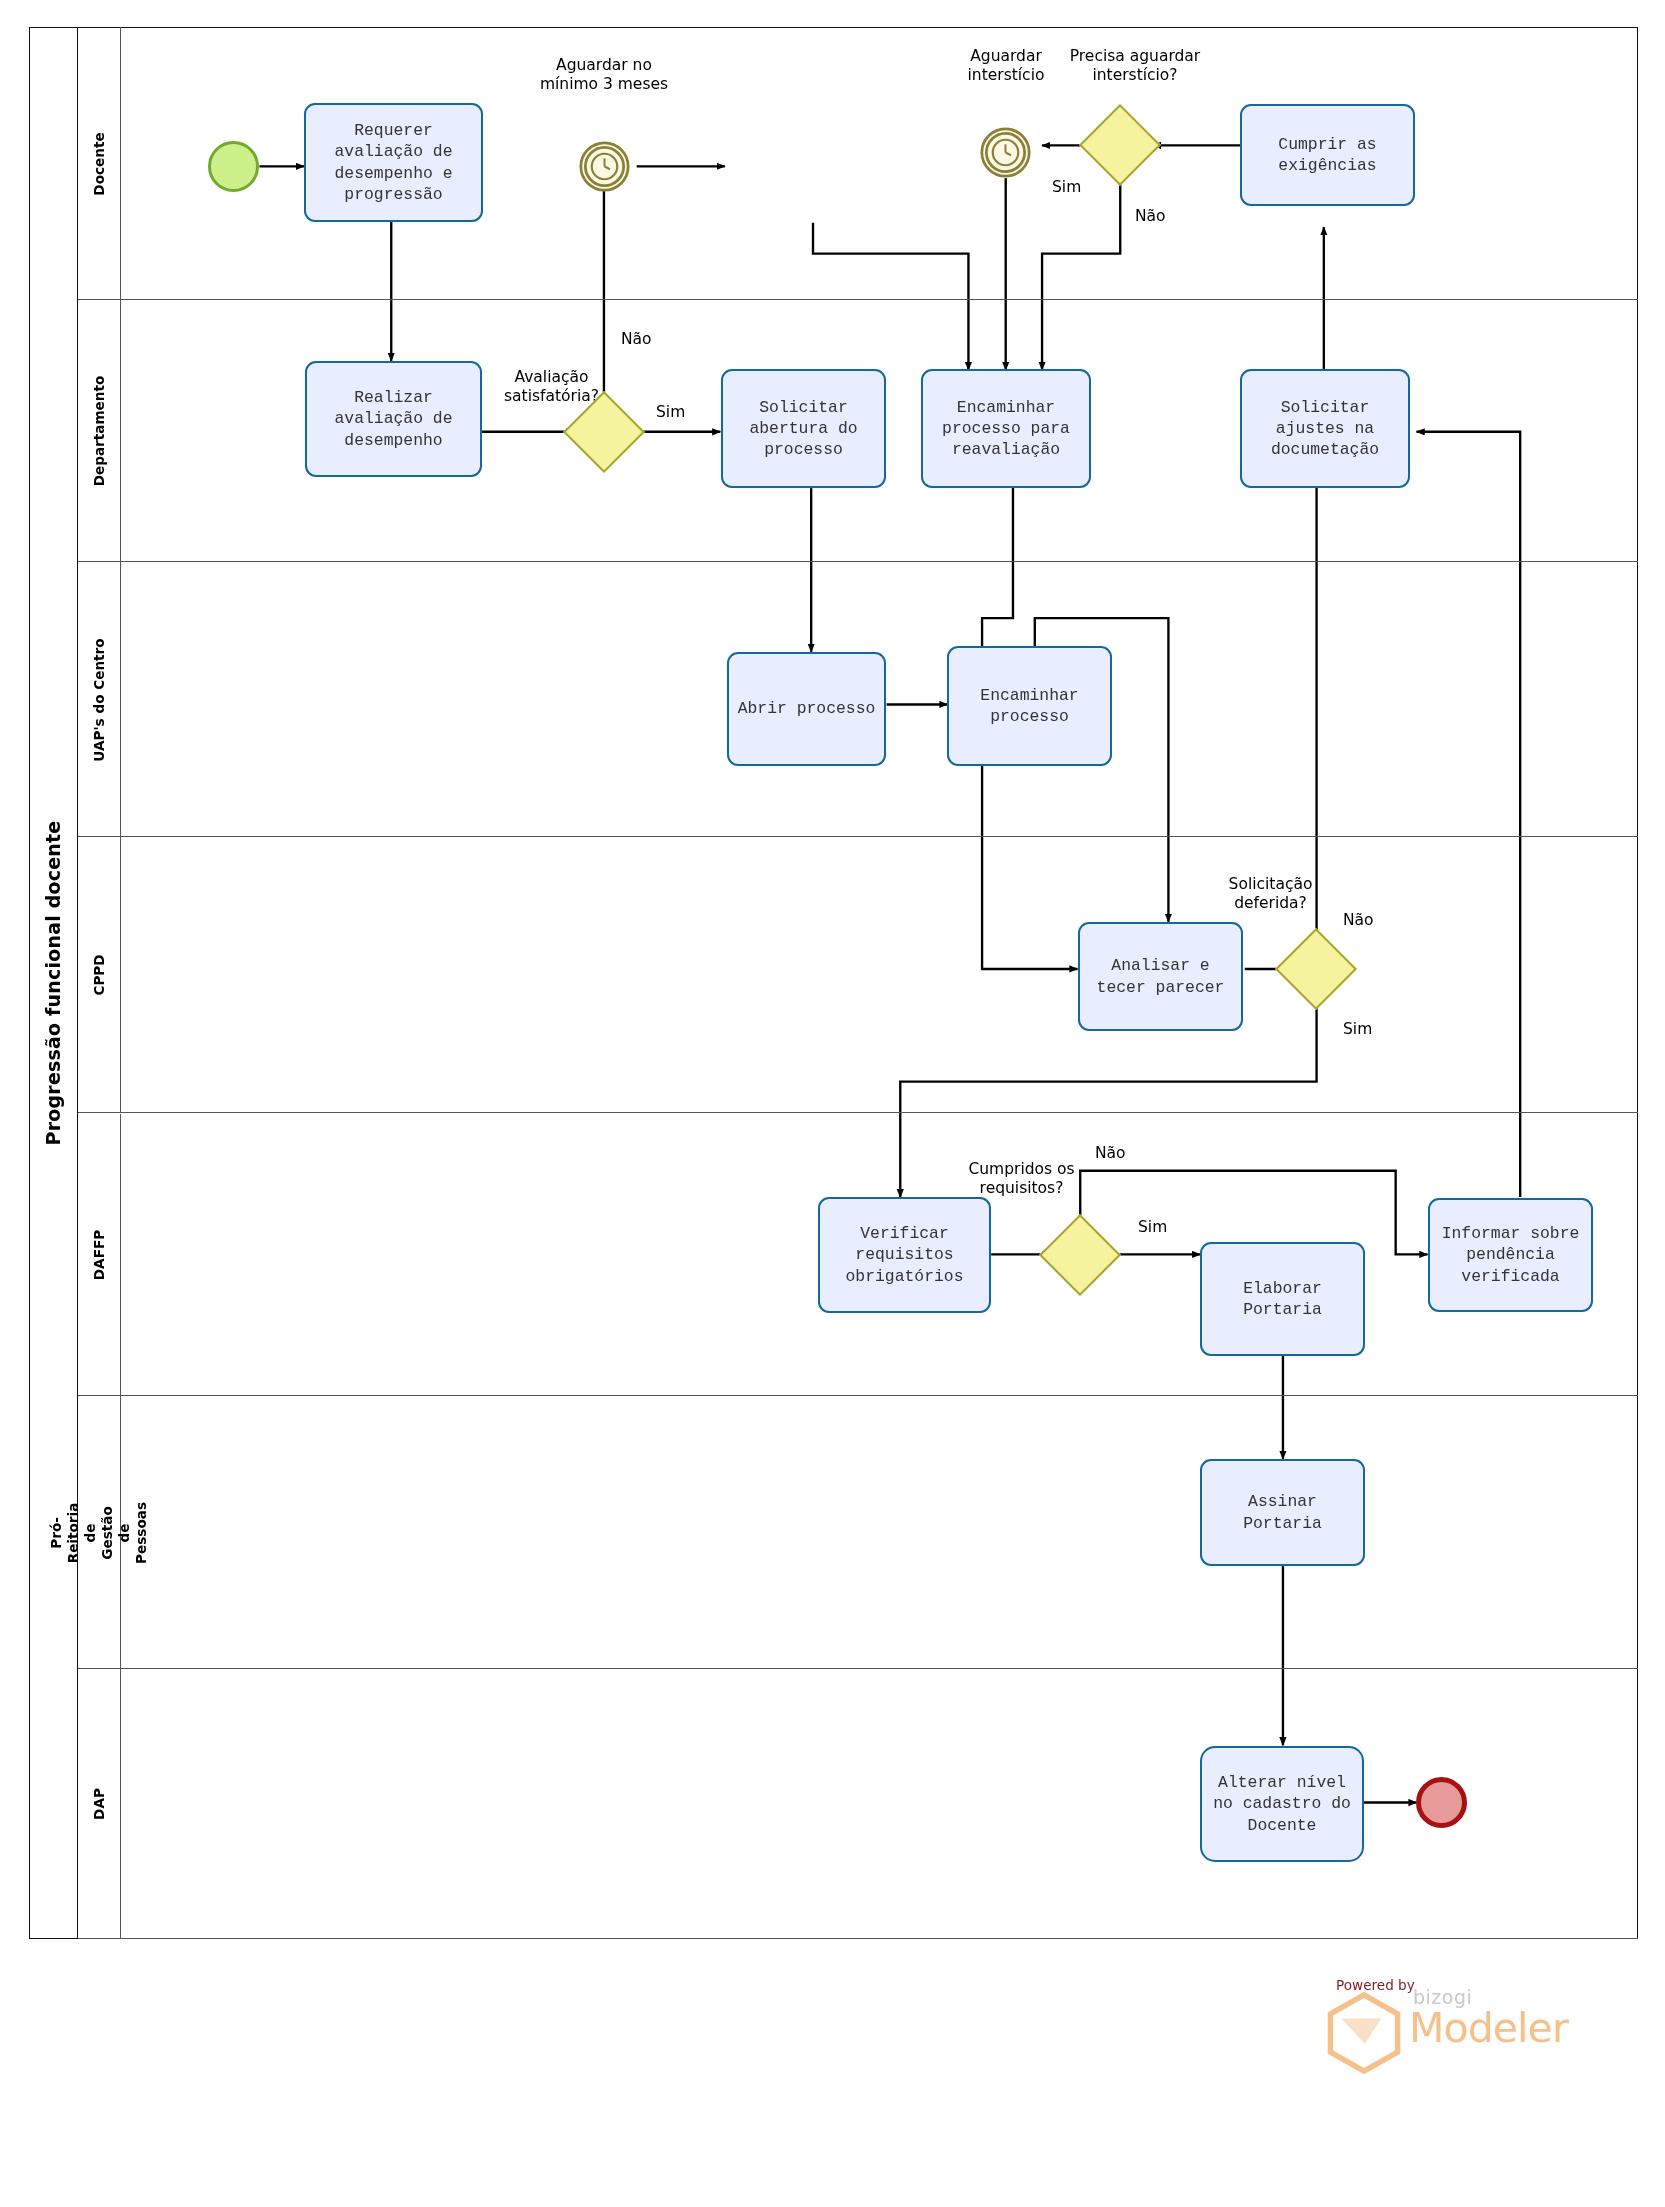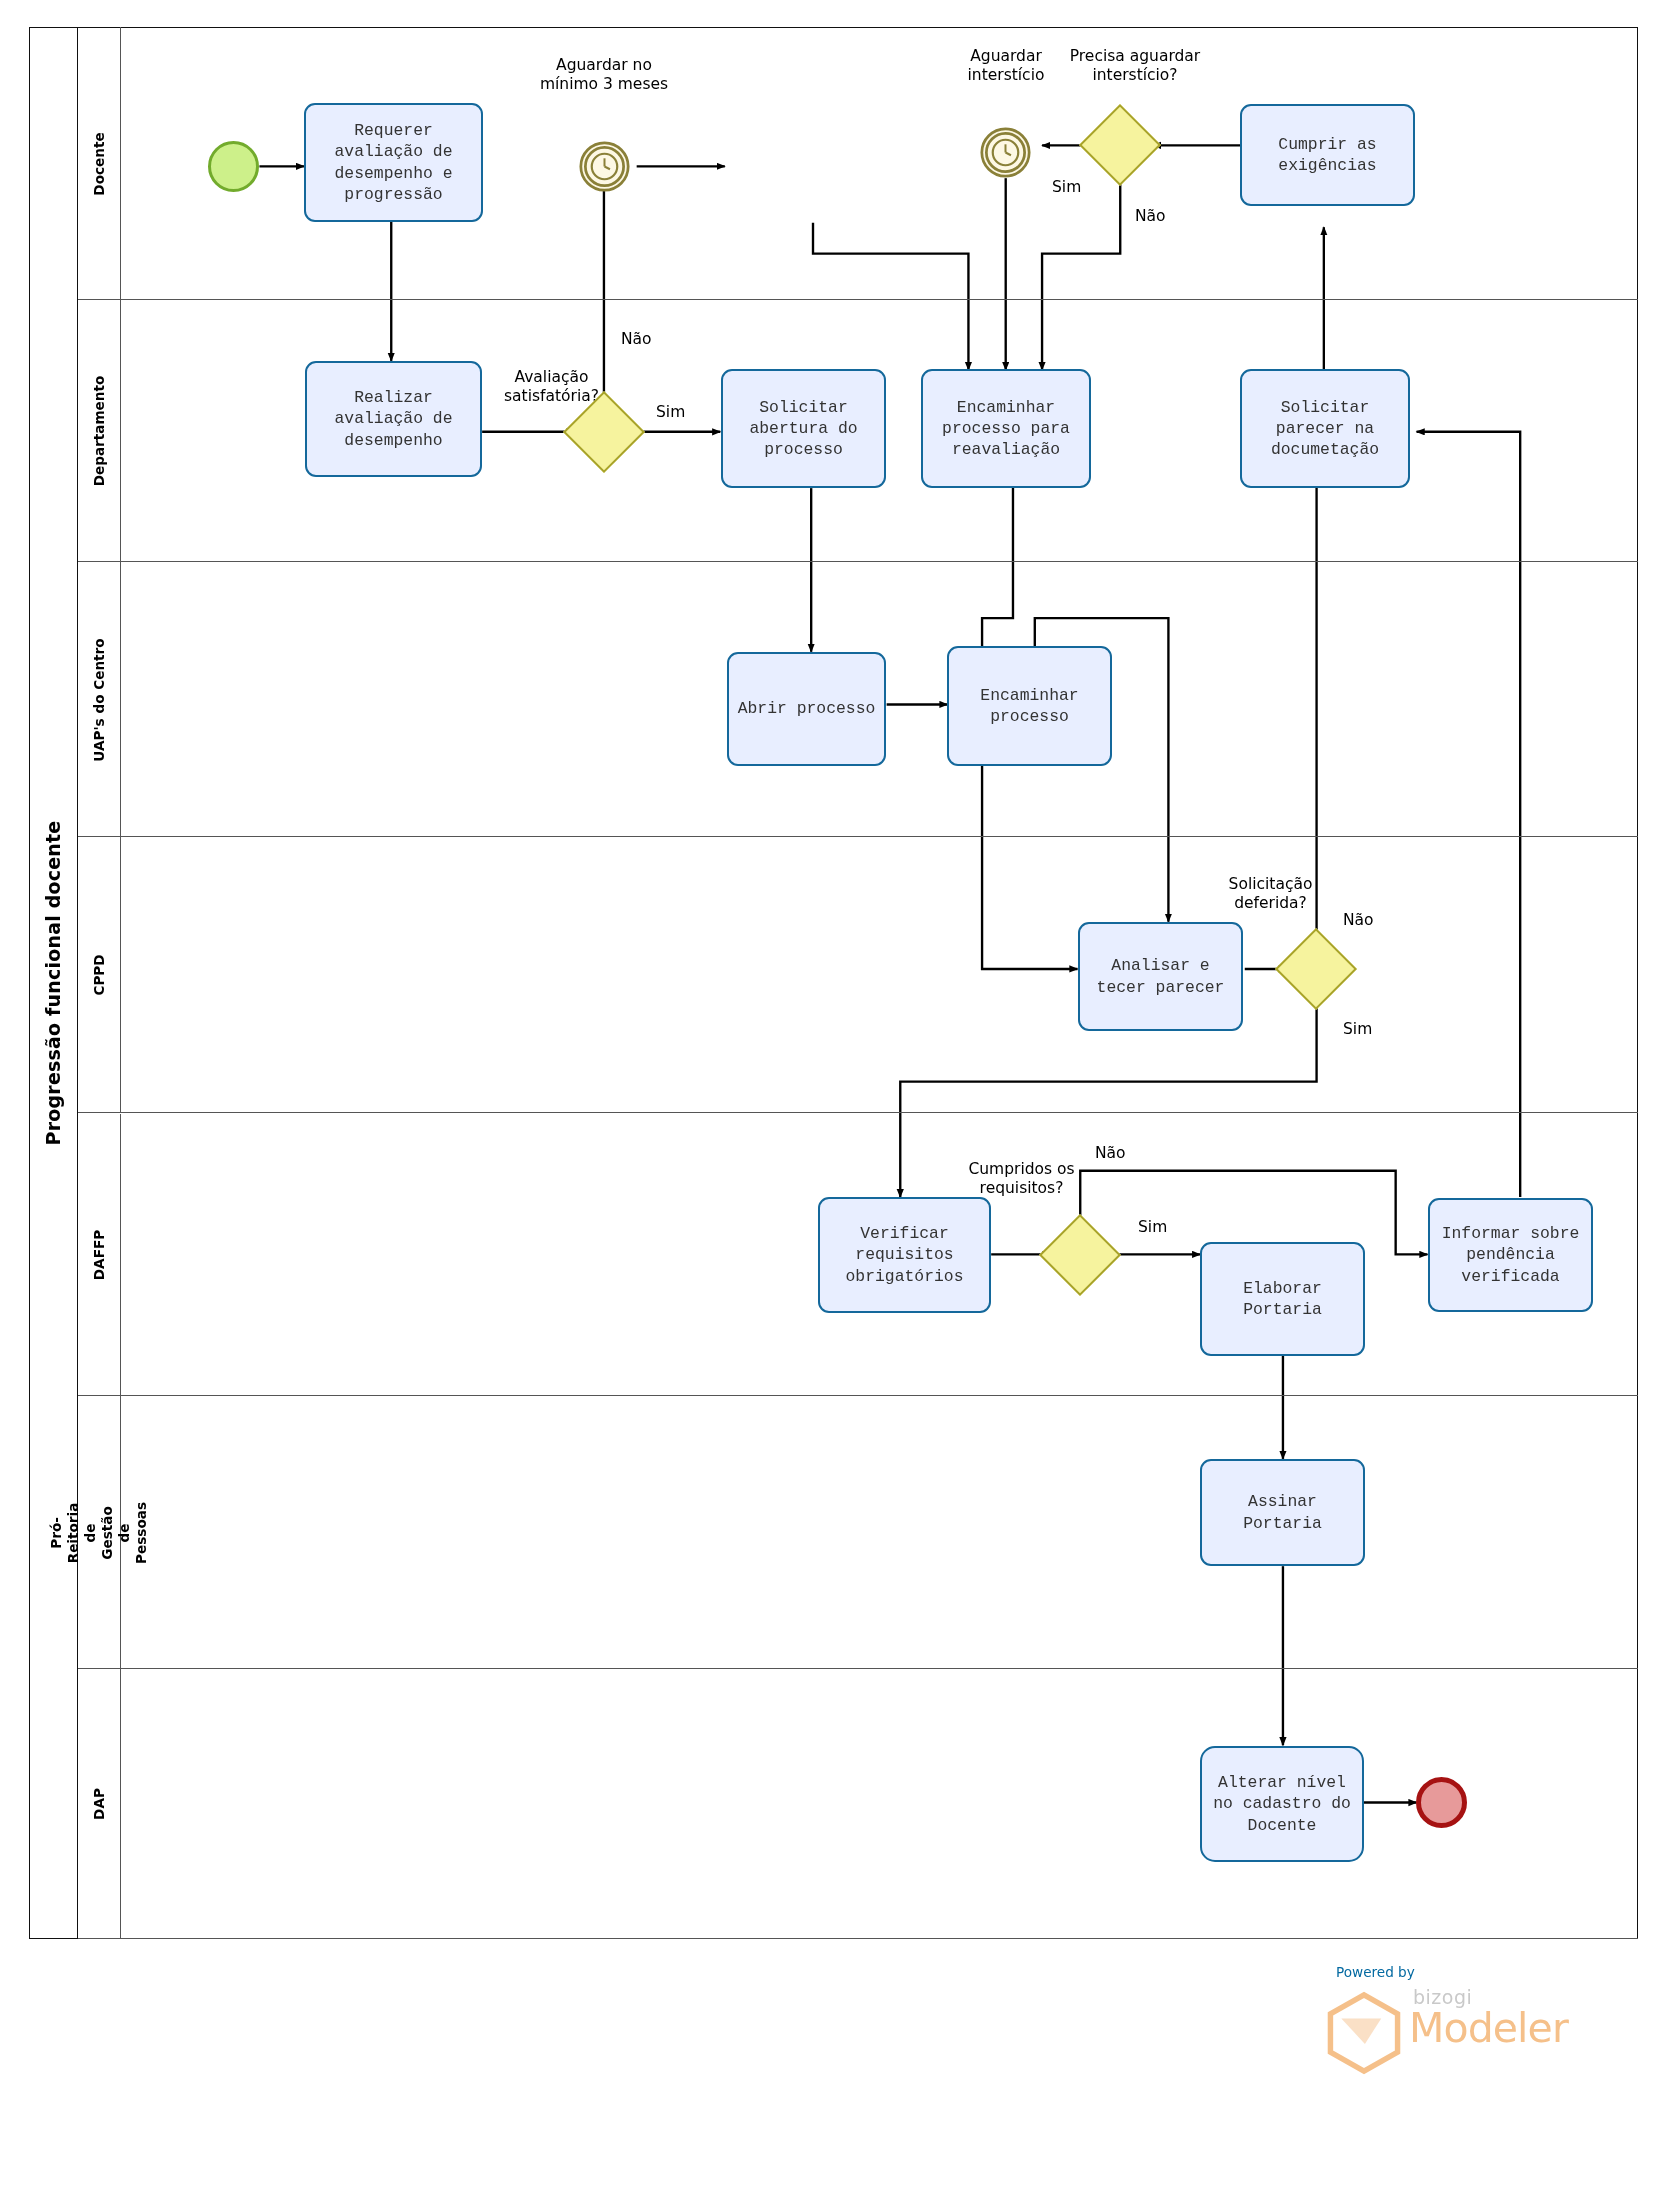--- a/index.html
+++ b/index.html
@@ -41,21 +41,21 @@
   .ev-end{position:absolute;width:51px;height:51px;border-radius:50%;
           background:#e79a9a;border:5.5px solid #a61212;box-sizing:border-box;}
   .ev-timer{position:absolute;width:51px;height:51px;}
 
   
   .lbl{position:absolute;font-size:15.5px;color:#000;text-align:center;line-height:1.25;}
   .flow-lbl{position:absolute;font-size:15.5px;color:#000;white-space:nowrap;}
 
   
   .logo{position:absolute;left:1318px;top:1964px;width:273px;height:118px;}
-  .logo .pb{position:absolute;left:18px;top:0;font-size:13.6px;color:#0369a1;}
+  .logo .pb{position:absolute;left:18px;top:13px;font-size:13.6px;color:#7f1d1d;}
   .logo .bz{position:absolute;left:95px;top:22px;font-size:19px;color:#c9c9c9;letter-spacing:0.5px;}
   .logo .md{position:absolute;left:91px;top:40px;font-size:41px;color:#f5c08a;letter-spacing:-0.9px;}
 </style>
 </head>
 <body>
 
 <div id="canvas">
 
   <svg class="layer" viewBox="0 0 1832 2428" width="1666" height="2207">
     <defs>
@@ -189,21 +189,21 @@
 
   <div class="lbl" style="left:479px;top:368px;width:145px;">Avaliação satisfatória?</div>
   <div class="gw" style="left:575px;top:403px;"></div>
   <div class="flow-lbl" style="left:621px;top:330px;">Não</div>
   <div class="flow-lbl" style="left:656px;top:403px;">Sim</div>
 
   <div class="task" style="left:721px;top:369px;width:165px;height:119px;">Solicitar abertura do processo</div>
 
   <div class="task" style="left:921px;top:369px;width:170px;height:119px;">Encaminhar processo para reavaliação</div>
 
-  <div class="task" style="left:1240px;top:369px;width:170px;height:119px;">Solicitar parecer na documetação</div>
+  <div class="task" style="left:1240px;top:369px;width:170px;height:119px;">Solicitar ajustes na documetação</div>
 
   <div class="task" style="left:727px;top:652px;width:159px;height:114px;">Abrir processo</div>
 
   <div class="task" style="left:947px;top:646px;width:165px;height:120px;">Encaminhar processo</div>
 
   <div class="task" style="left:1078px;top:922px;width:165px;height:109px;">Analisar e tecer parecer</div>
 
   <div class="lbl" style="left:1213px;top:875px;width:115px;">Solicitação deferida?</div>
   <div class="gw" style="left:1287px;top:940px;"></div>
   <div class="flow-lbl" style="left:1343px;top:911px;">Não</div>

